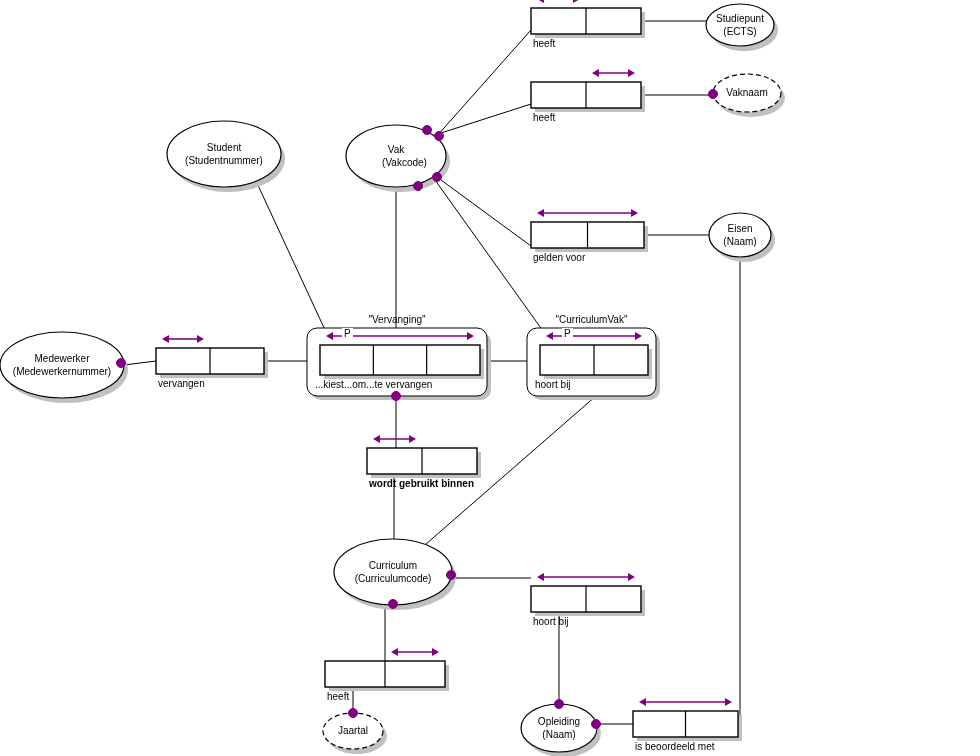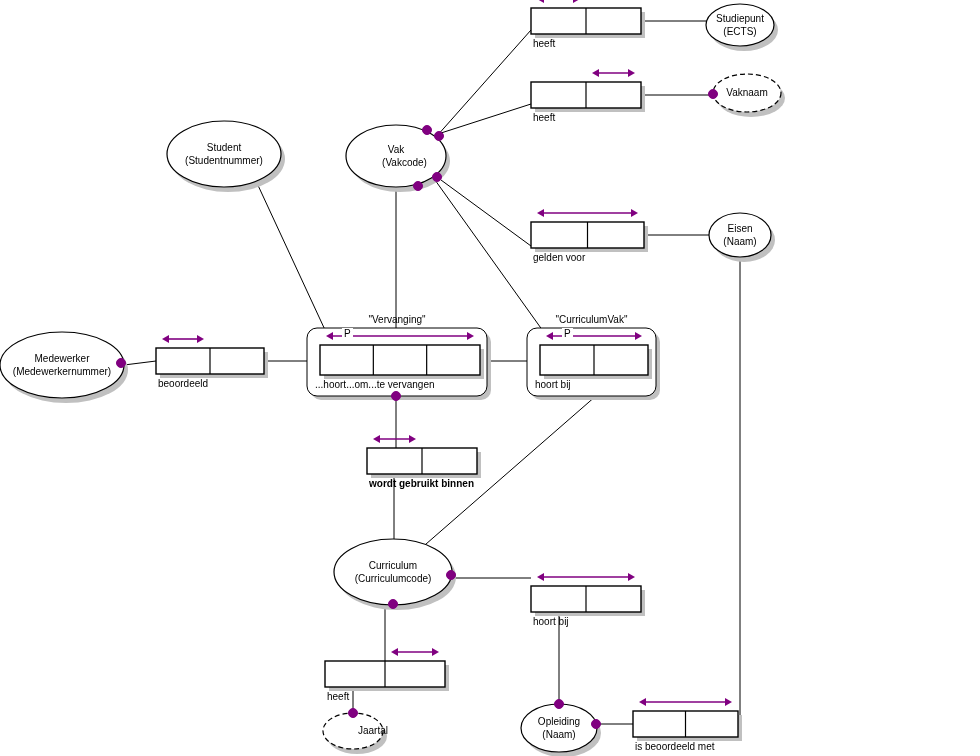--- a/index.html
+++ b/index.html
@@ -182,23 +182,23 @@
       <circle cx="353" cy="713" r="4.5" fill="#800080" stroke="#800080" stroke-width="1"></circle>
       <circle cx="559" cy="704" r="4.5" fill="#800080" stroke="#800080" stroke-width="1"></circle>
       <circle cx="596" cy="724" r="4.5" fill="#800080" stroke="#800080" stroke-width="1"></circle>
     </svg>
   <div id="label-layer">
       <div class="lbl" style="left: 397px; top: 314px; transform: translateX(-50%);">"Vervanging"</div>
       <div class="lbl" style="left: 591.5px; top: 314px; transform: translateX(-50%);">"CurriculumVak"</div>
       <div class="lbl" style="left: 533px; top: 38px;">heeft</div>
       <div class="lbl" style="left: 533px; top: 112px;">heeft</div>
       <div class="lbl" style="left: 533px; top: 252px;">gelden voor</div>
-      <div class="lbl" style="left: 158px; top: 378px;">beoordeeld</div>
+      <div class="lbl" style="left: 158px; top: 378px;">vervangen</div>
       <div class="lbl" style="left: 342px; top: 328px; background: rgb(255, 255, 255); padding: 0px 2px;">P</div>
-      <div class="lbl" style="left: 315px; top: 379px;">...hoort...om...te vervangen</div>
+      <div class="lbl" style="left: 315px; top: 379px;">...kiest...om...te vervangen</div>
       <div class="lbl" style="left: 562px; top: 328px; background: rgb(255, 255, 255); padding: 0px 2px;">P</div>
       <div class="lbl" style="left: 535px; top: 379px;">hoort bij</div>
       <div class="lbl" style="left: 369px; top: 478px; font-weight: bold;">wordt gebruikt binnen</div>
       <div class="lbl" style="left: 533px; top: 616px;">hoort bij</div>
       <div class="lbl" style="left: 327px; top: 691px;">heeft</div>
       <div class="lbl" style="left: 635px; top: 741px;">is beoordeeld met</div>
       <div class="lbl ent-lbl" style="left: 740px; top: 13px; transform: translateX(-50%);">Studiepunt</div>
       <div class="lbl ent-lbl" style="left: 740px; top: 26px; transform: translateX(-50%);">(ECTS)</div>
       <div class="lbl ent-lbl" style="left: 747px; top: 87px; transform: translateX(-50%);">Vaknaam</div>
       <div class="lbl ent-lbl" style="left: 396px; top: 144px; transform: translateX(-50%);">Vak</div>
@@ -206,15 +206,15 @@
       <div class="lbl ent-lbl" style="left: 224px; top: 142px; transform: translateX(-50%);">Student</div>
       <div class="lbl ent-lbl" style="left: 224px; top: 155px; transform: translateX(-50%);">(Studentnummer)</div>
       <div class="lbl ent-lbl" style="left: 740px; top: 223px; transform: translateX(-50%);">Eisen</div>
       <div class="lbl ent-lbl" style="left: 740px; top: 236px; transform: translateX(-50%);">(Naam)</div>
       <div class="lbl ent-lbl" style="left: 62px; top: 353px; transform: translateX(-50%);">Medewerker</div>
       <div class="lbl ent-lbl" style="left: 62px; top: 366px; transform: translateX(-50%);">(Medewerkernummer)</div>
       <div class="lbl ent-lbl" style="left: 393px; top: 560px; transform: translateX(-50%);">Curriculum</div>
       <div class="lbl ent-lbl" style="left: 393px; top: 573px; transform: translateX(-50%);">(Curriculumcode)</div>
       <div class="lbl ent-lbl" style="left: 559px; top: 716px; transform: translateX(-50%);">Opleiding</div>
       <div class="lbl ent-lbl" style="left: 559px; top: 729px; transform: translateX(-50%);">(Naam)</div>
-      <div class="lbl ent-lbl" style="left: 353px; top: 725px; transform: translateX(-50%); margin-left: 20px;">Jaartal</div>
+      <div class="lbl ent-lbl" style="left: 353px; top: 725px; transform: translateX(-50%);">Jaartal</div>
     </div>
 </div>
 
 </body></html>

